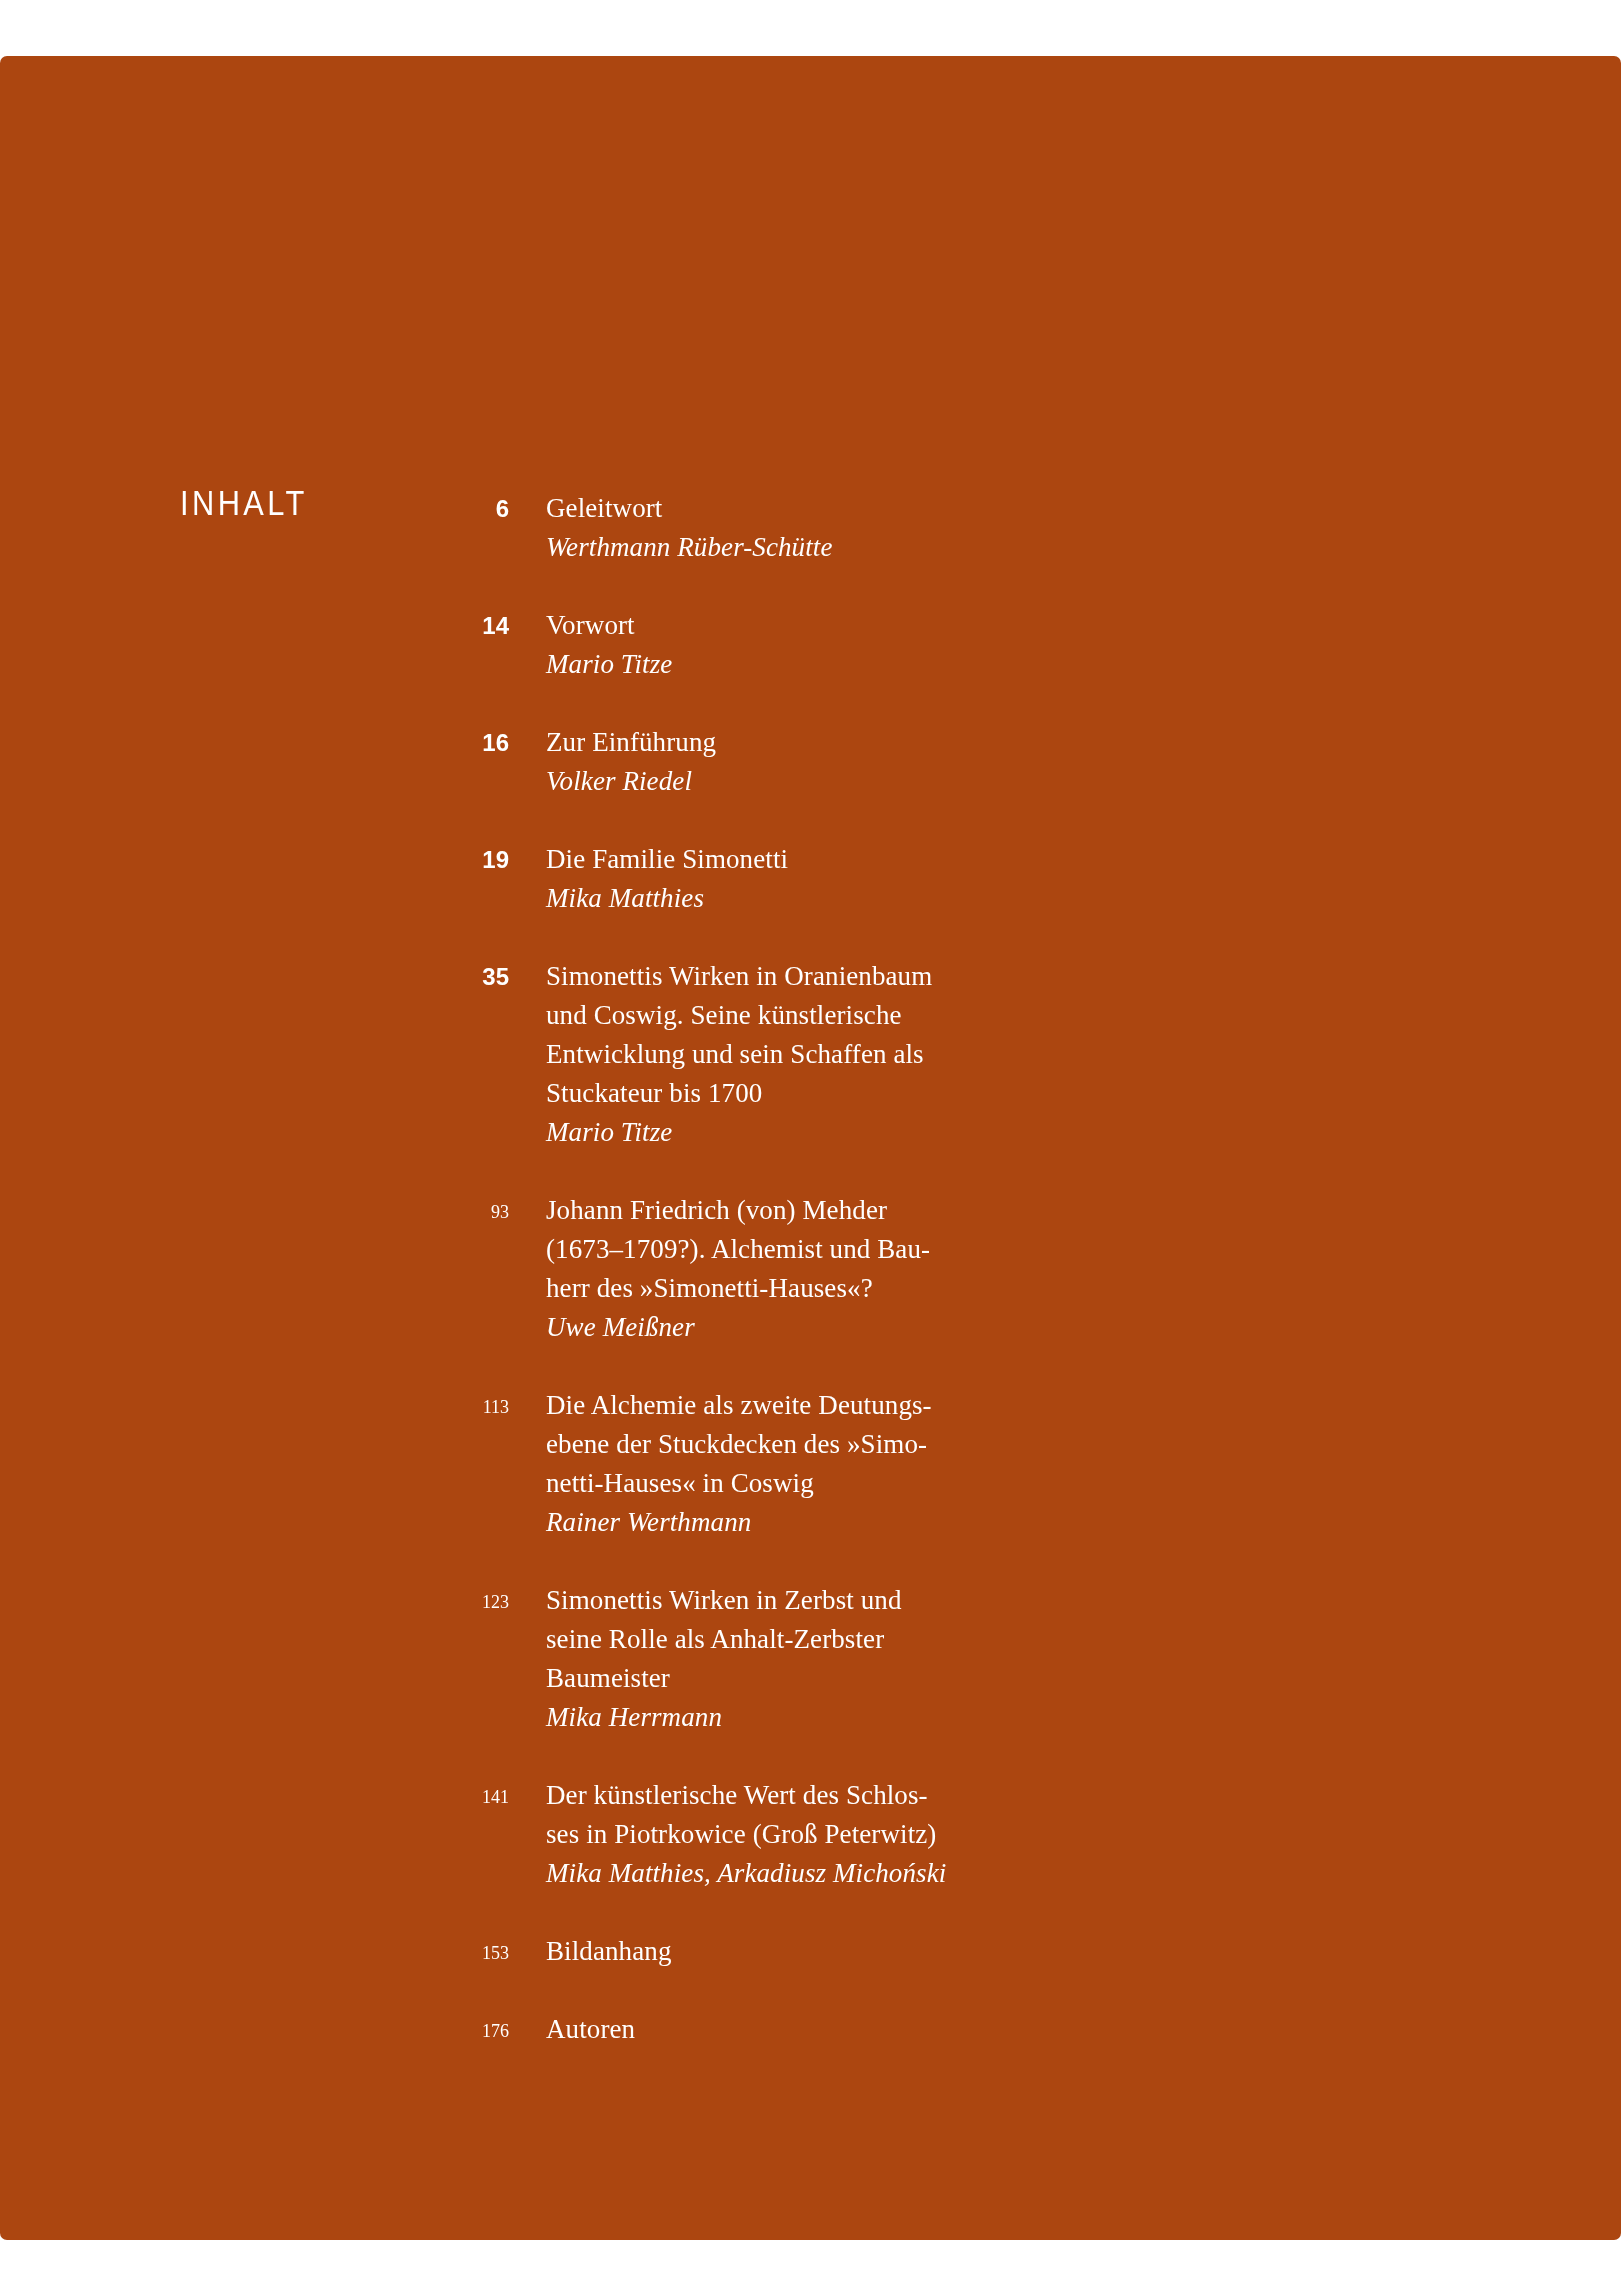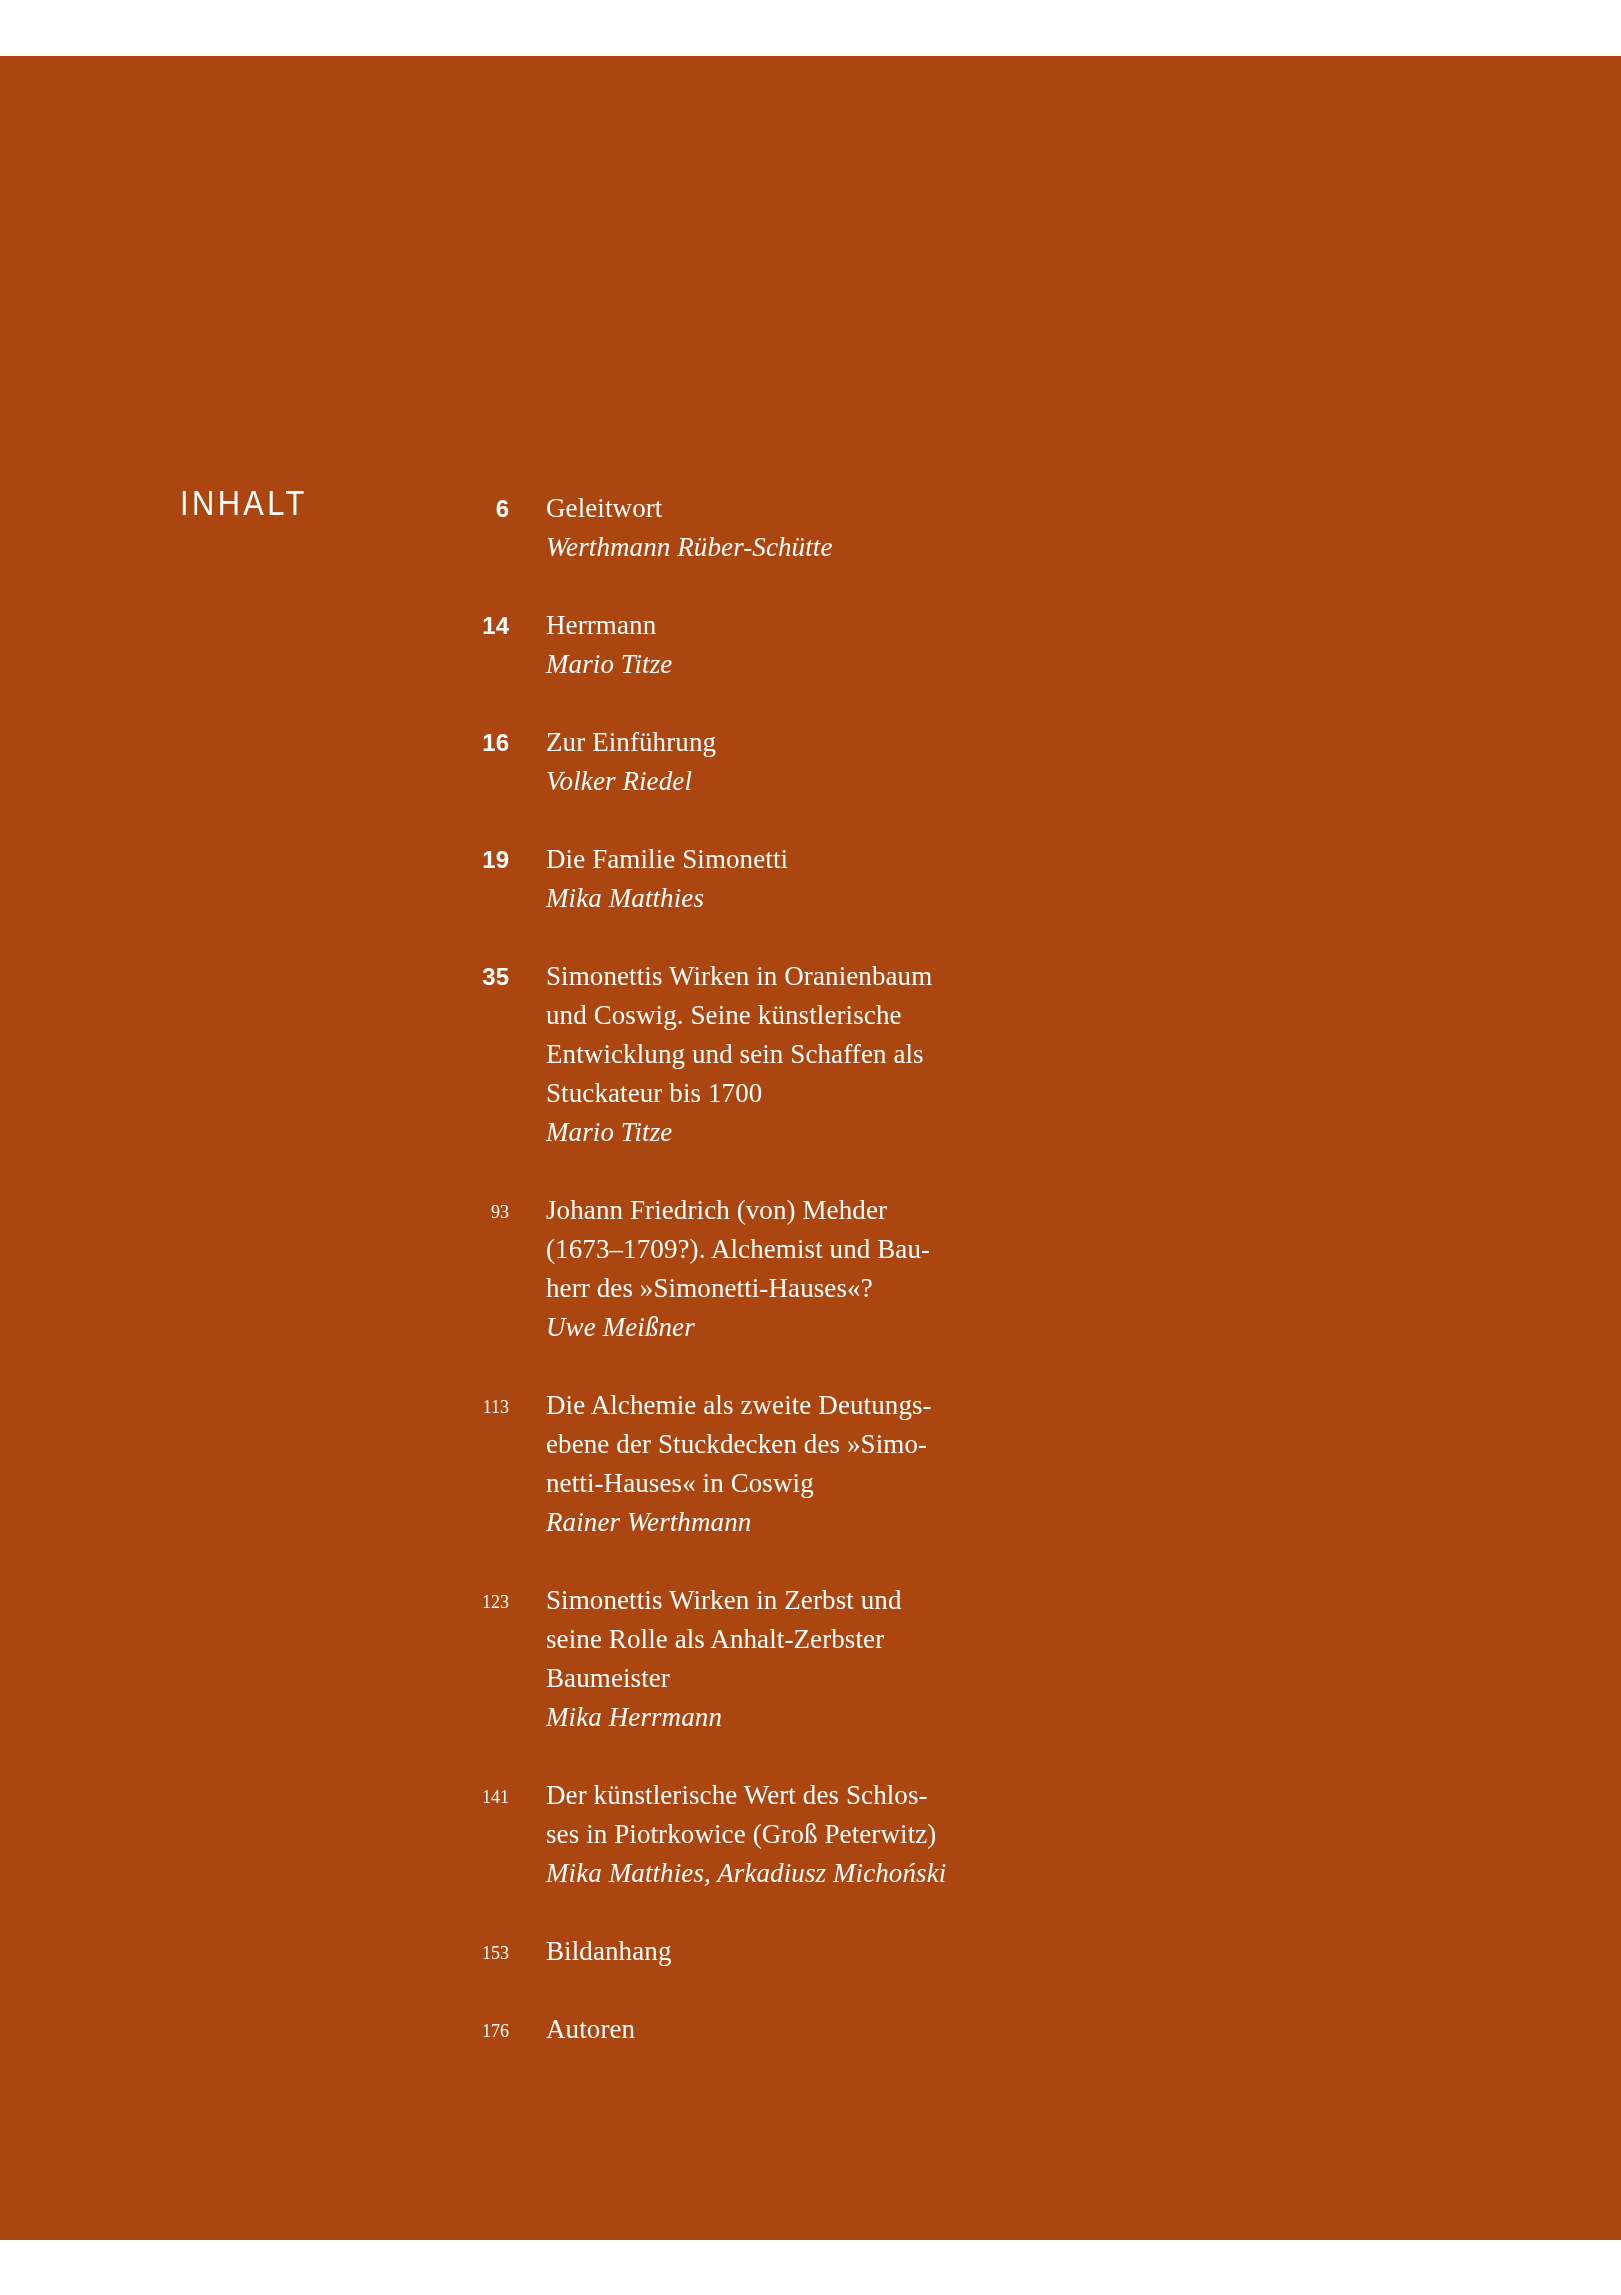--- a/index.html
+++ b/index.html
@@ -14,20 +14,21 @@
     font-family: "Liberation Serif", serif;
   }
   .page-field {
     position: absolute;
     left: 0;
     top: 56px;
     width: 1621px;
     height: 2184px;
     background: var(--bg, #AC4610);
     overflow: hidden;
+    border-radius: 7px;
   }
   .heading {
     position: absolute;
     left: 180px;
     top: 429px; 
     font-family: "Liberation Sans", sans-serif;
     font-size: 35px;
     font-weight: 500;
     line-height: 1;
     letter-spacing: 3.9px;
@@ -92,21 +93,21 @@
       <div class="num num-sans">6</div>
       <div class="txt">
         <div class="title">Geleitwort</div>
         <div class="authors">Werthmann Rüber-Schütte</div>
       </div>
     </div>
 
     <div class="entry">
       <div class="num num-sans">14</div>
       <div class="txt">
-        <div class="title">Herrmann</div>
+        <div class="title">Vorwort</div>
         <div class="authors">Mario Titze</div>
       </div>
     </div>
 
     <div class="entry">
       <div class="num num-sans">16</div>
       <div class="txt">
         <div class="title">Zur Einführung</div>
         <div class="authors">Volker Riedel</div>
       </div>

